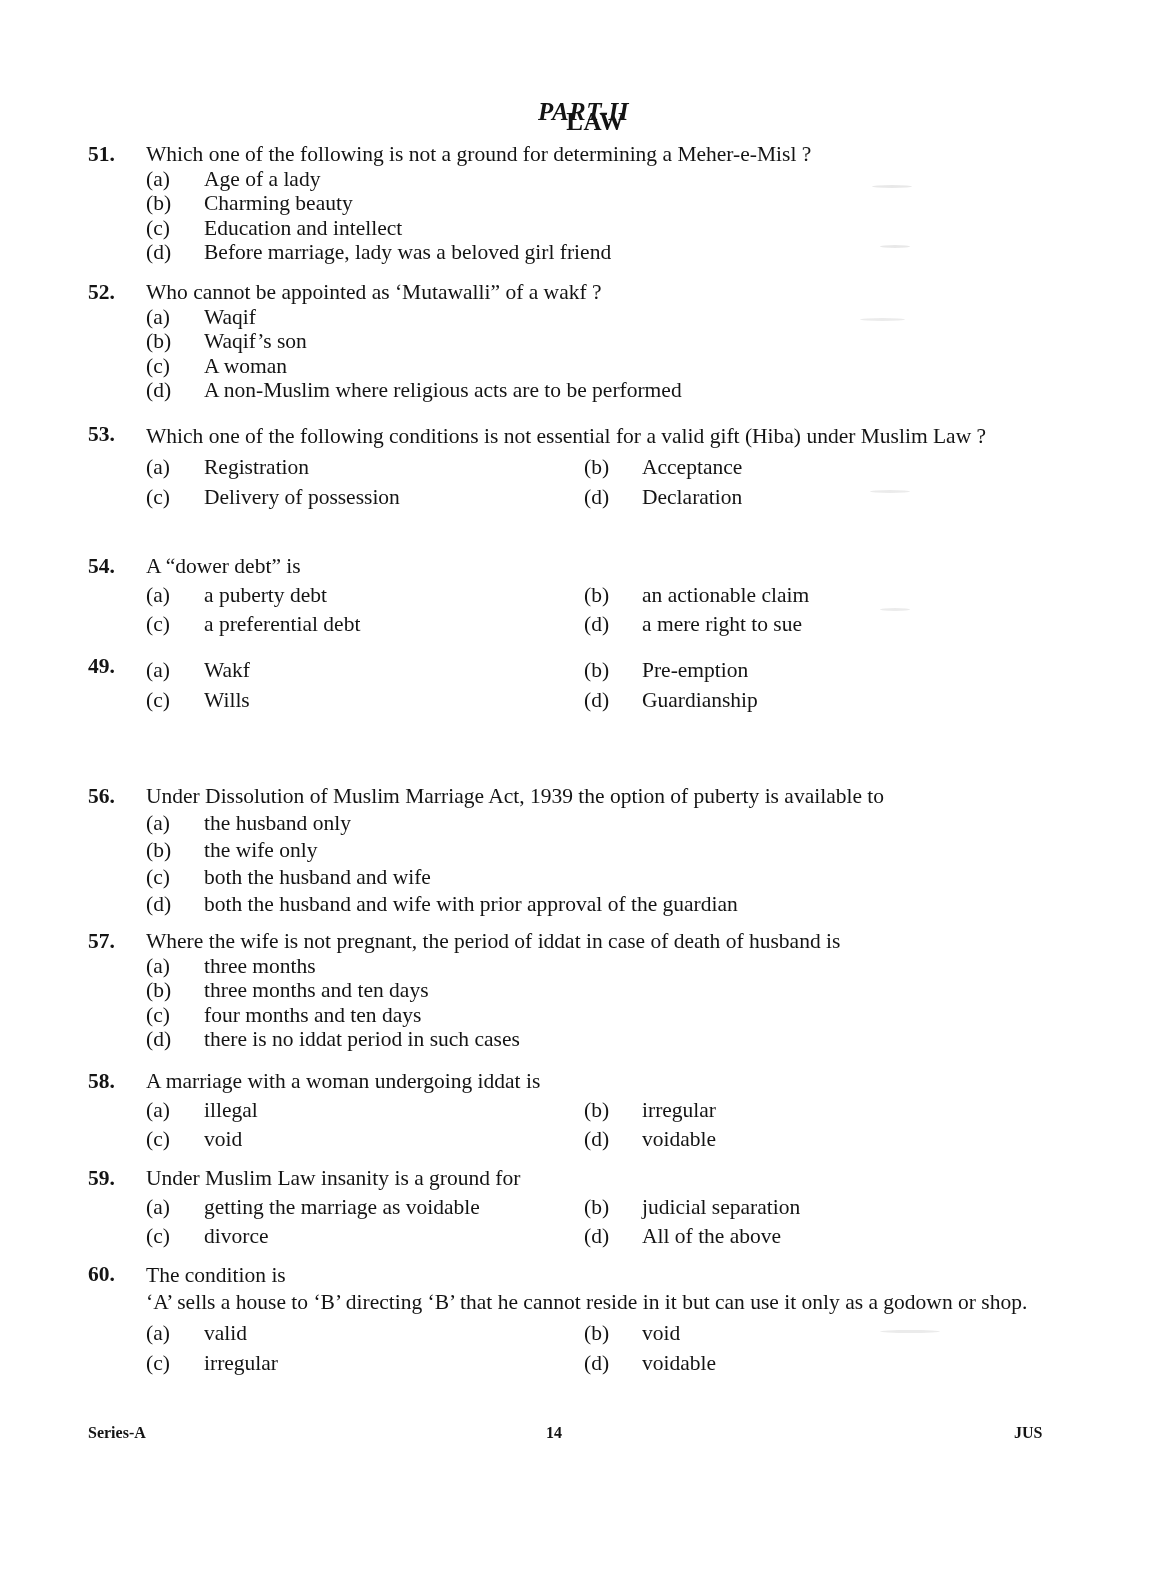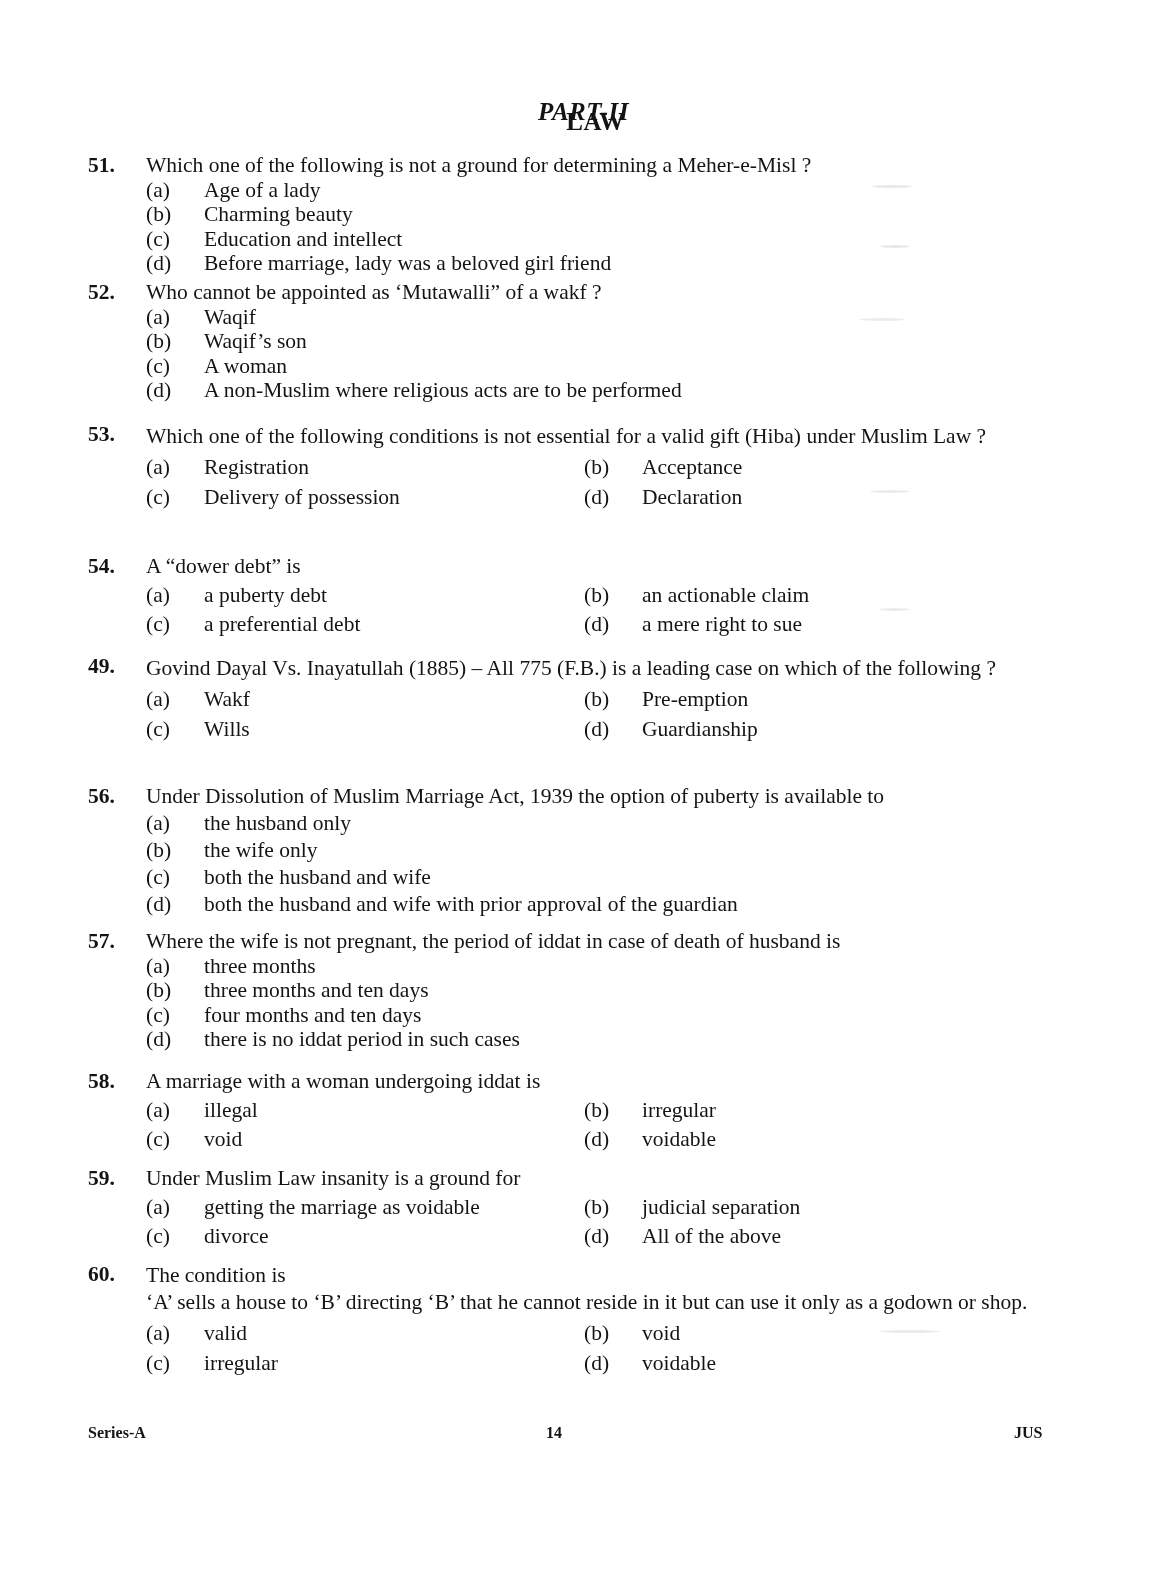--- a/index.html
+++ b/index.html
@@ -37,21 +37,21 @@
     .dust {
       position: absolute; background: #bdbdbd; border-radius: 50%;
     }
   </style>
 </head>
 <body>
 
 <div id="part-heading" class="page-heading" style="top:98px;font-style:italic;">PART-II</div>
 <div id="subject-heading" class="page-heading" style="top:108px;">LAW</div>
 
-<div class="q" style="top:142px;margin-top:11px;">
+<div class="q" style="top:142px;">
   <span class="q-num">51.</span>
   <div class="q-text">Which one of the following is not a ground for determining a Meher-e-Misl ?</div>
   <div class="opts-list">
     <div class="opt">
         <span class="opt-label">(a)</span>
         <span>Age of a lady</span>
       </div>
     <div class="opt">
         <span class="opt-label">(b)</span>
         <span>Charming beauty</span>
@@ -131,21 +131,20 @@
       </div>
     <div class="opt">
         <span class="opt-label">(d)</span>
         <span>a mere right to sue</span>
       </div>
   </div>
 </div>
 
 <div class="q" style="top:654px;">
   <span class="q-num">49.</span>
-  <div class="q-text" style="line-height:29px;">Govind Dayal Vs. Inayatullah (1885) – All 775 (F.B.) is a leading case on which of the following ?</div>
   <div class="opts-grid">
     <div class="opt">
         <span class="opt-label">(a)</span>
         <span>Wakf</span>
       </div>
     <div class="opt">
         <span class="opt-label">(b)</span>
         <span>Pre-emption</span>
       </div>
     <div class="opt">

